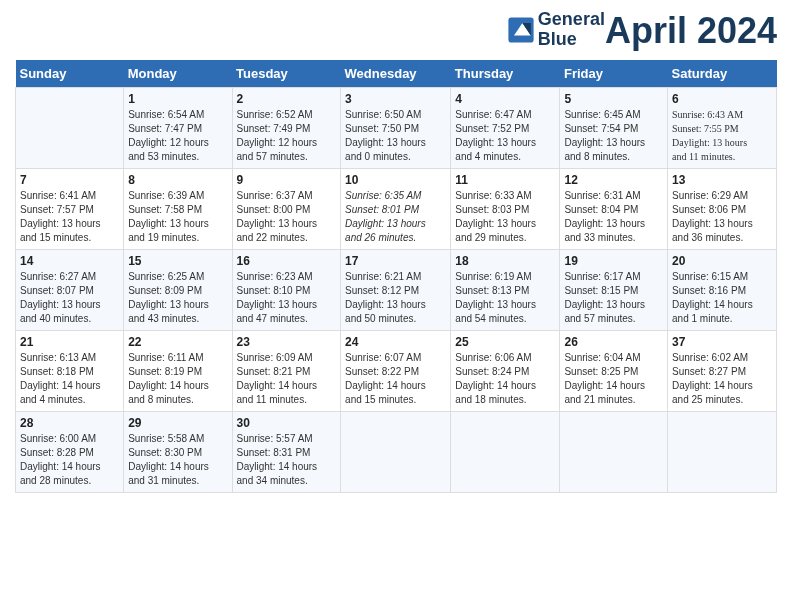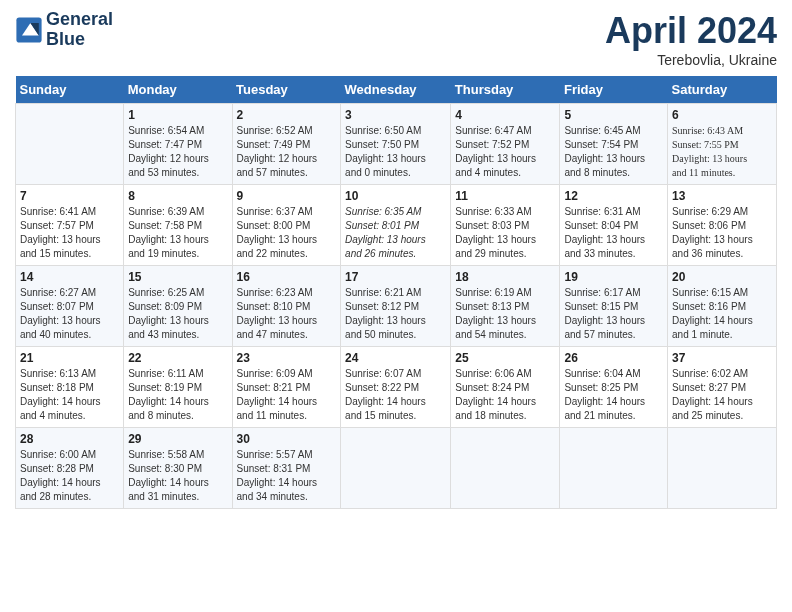--- a/index.html
+++ b/index.html
@@ -9,21 +9,21 @@
       width: 792px;
       height: 612px;
       overflow: hidden;
     }
     .container {
       width: 792px;
       padding: 10px 15px;
     }
     .header-row {
       display: flex;
-      justify-content: space-between;
+      justify-content: flex-end;
       align-items: flex-start;
       margin-bottom: 8px;
     }
     .logo {
       display: flex;
       align-items: center;
     }
     .logo-text {
       font-size: 18px;
       font-weight: bold;
@@ -99,21 +99,20 @@
         <polygon points="10,28 22,10 34,28" fill="white"></polygon>
         <polygon points="22,10 34,28 34,10" fill="#1a3a5c"></polygon>
       </svg>
       <div class="logo-text">
         <div>General</div>
         <div>Blue</div>
       </div>
     </div>
     <div class="title-block">
       <div class="main-title">April 2024</div>
-      <div class="subtitle">Terebovlia, Ukraine</div>
     </div>
   </div>
 
   <table>
     <thead>
       <tr>
       <th>Sunday</th>
           <th>Monday</th>
           <th>Tuesday</th>
           <th>Wednesday</th>

